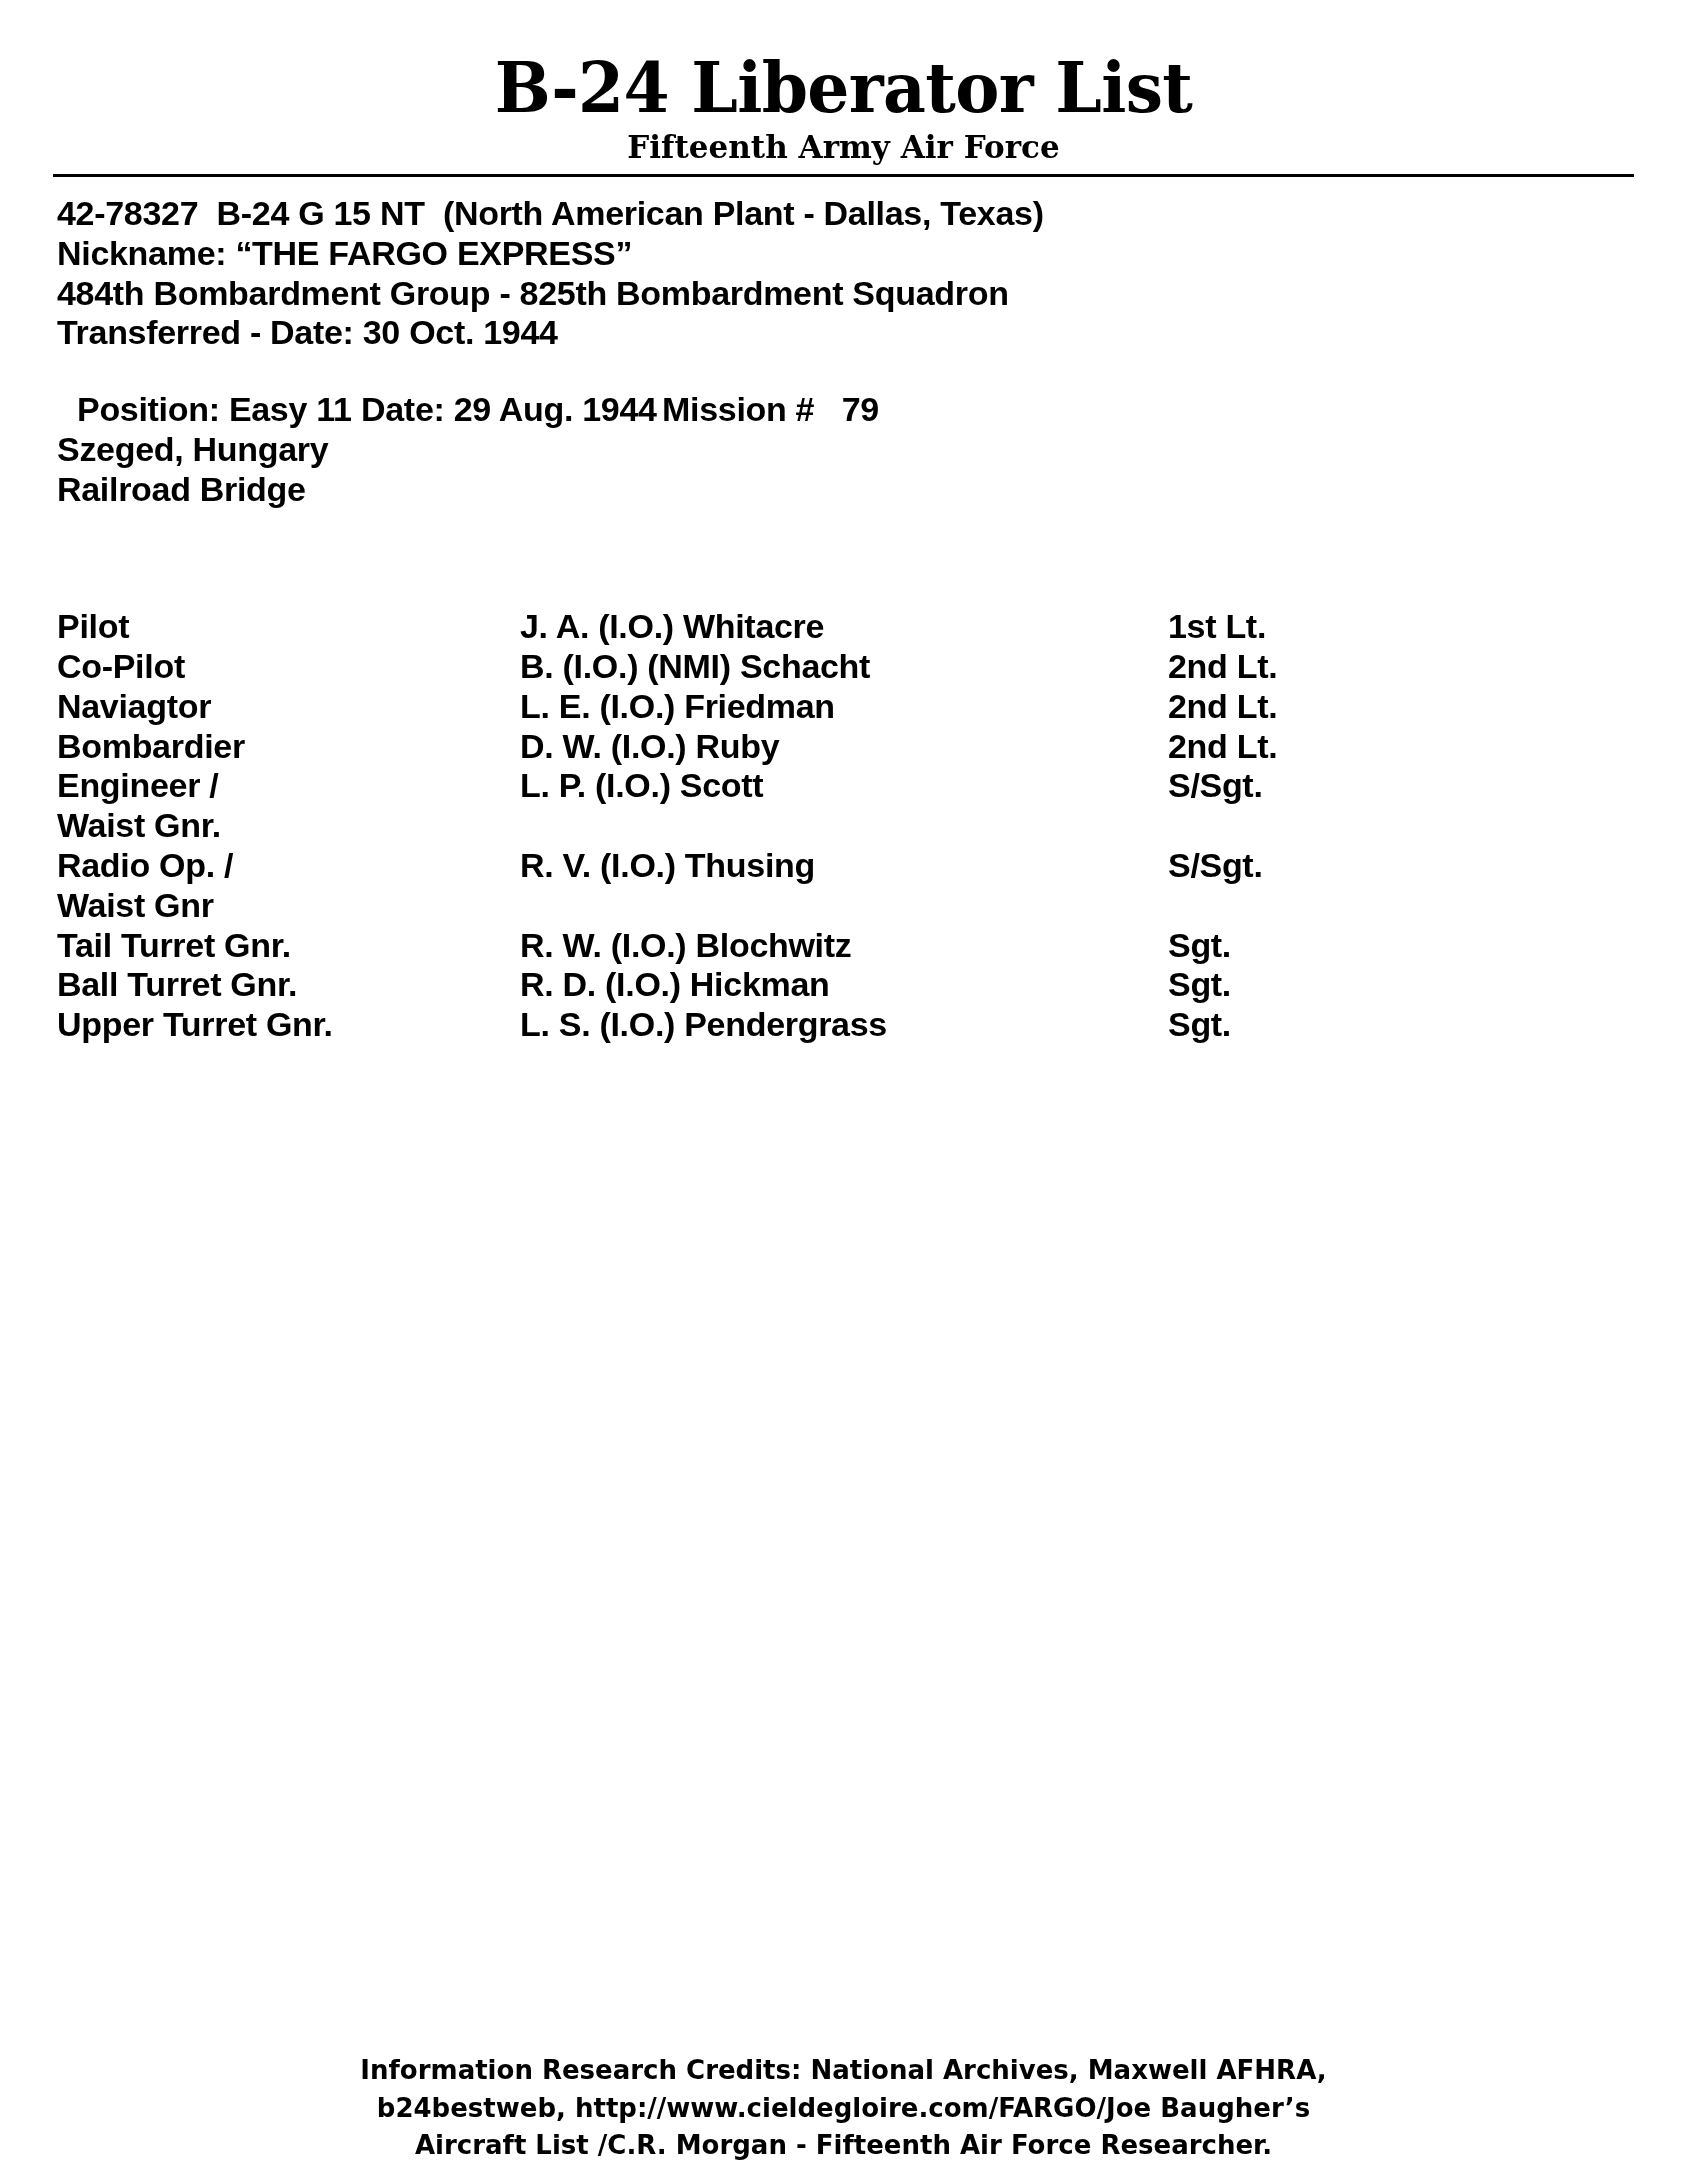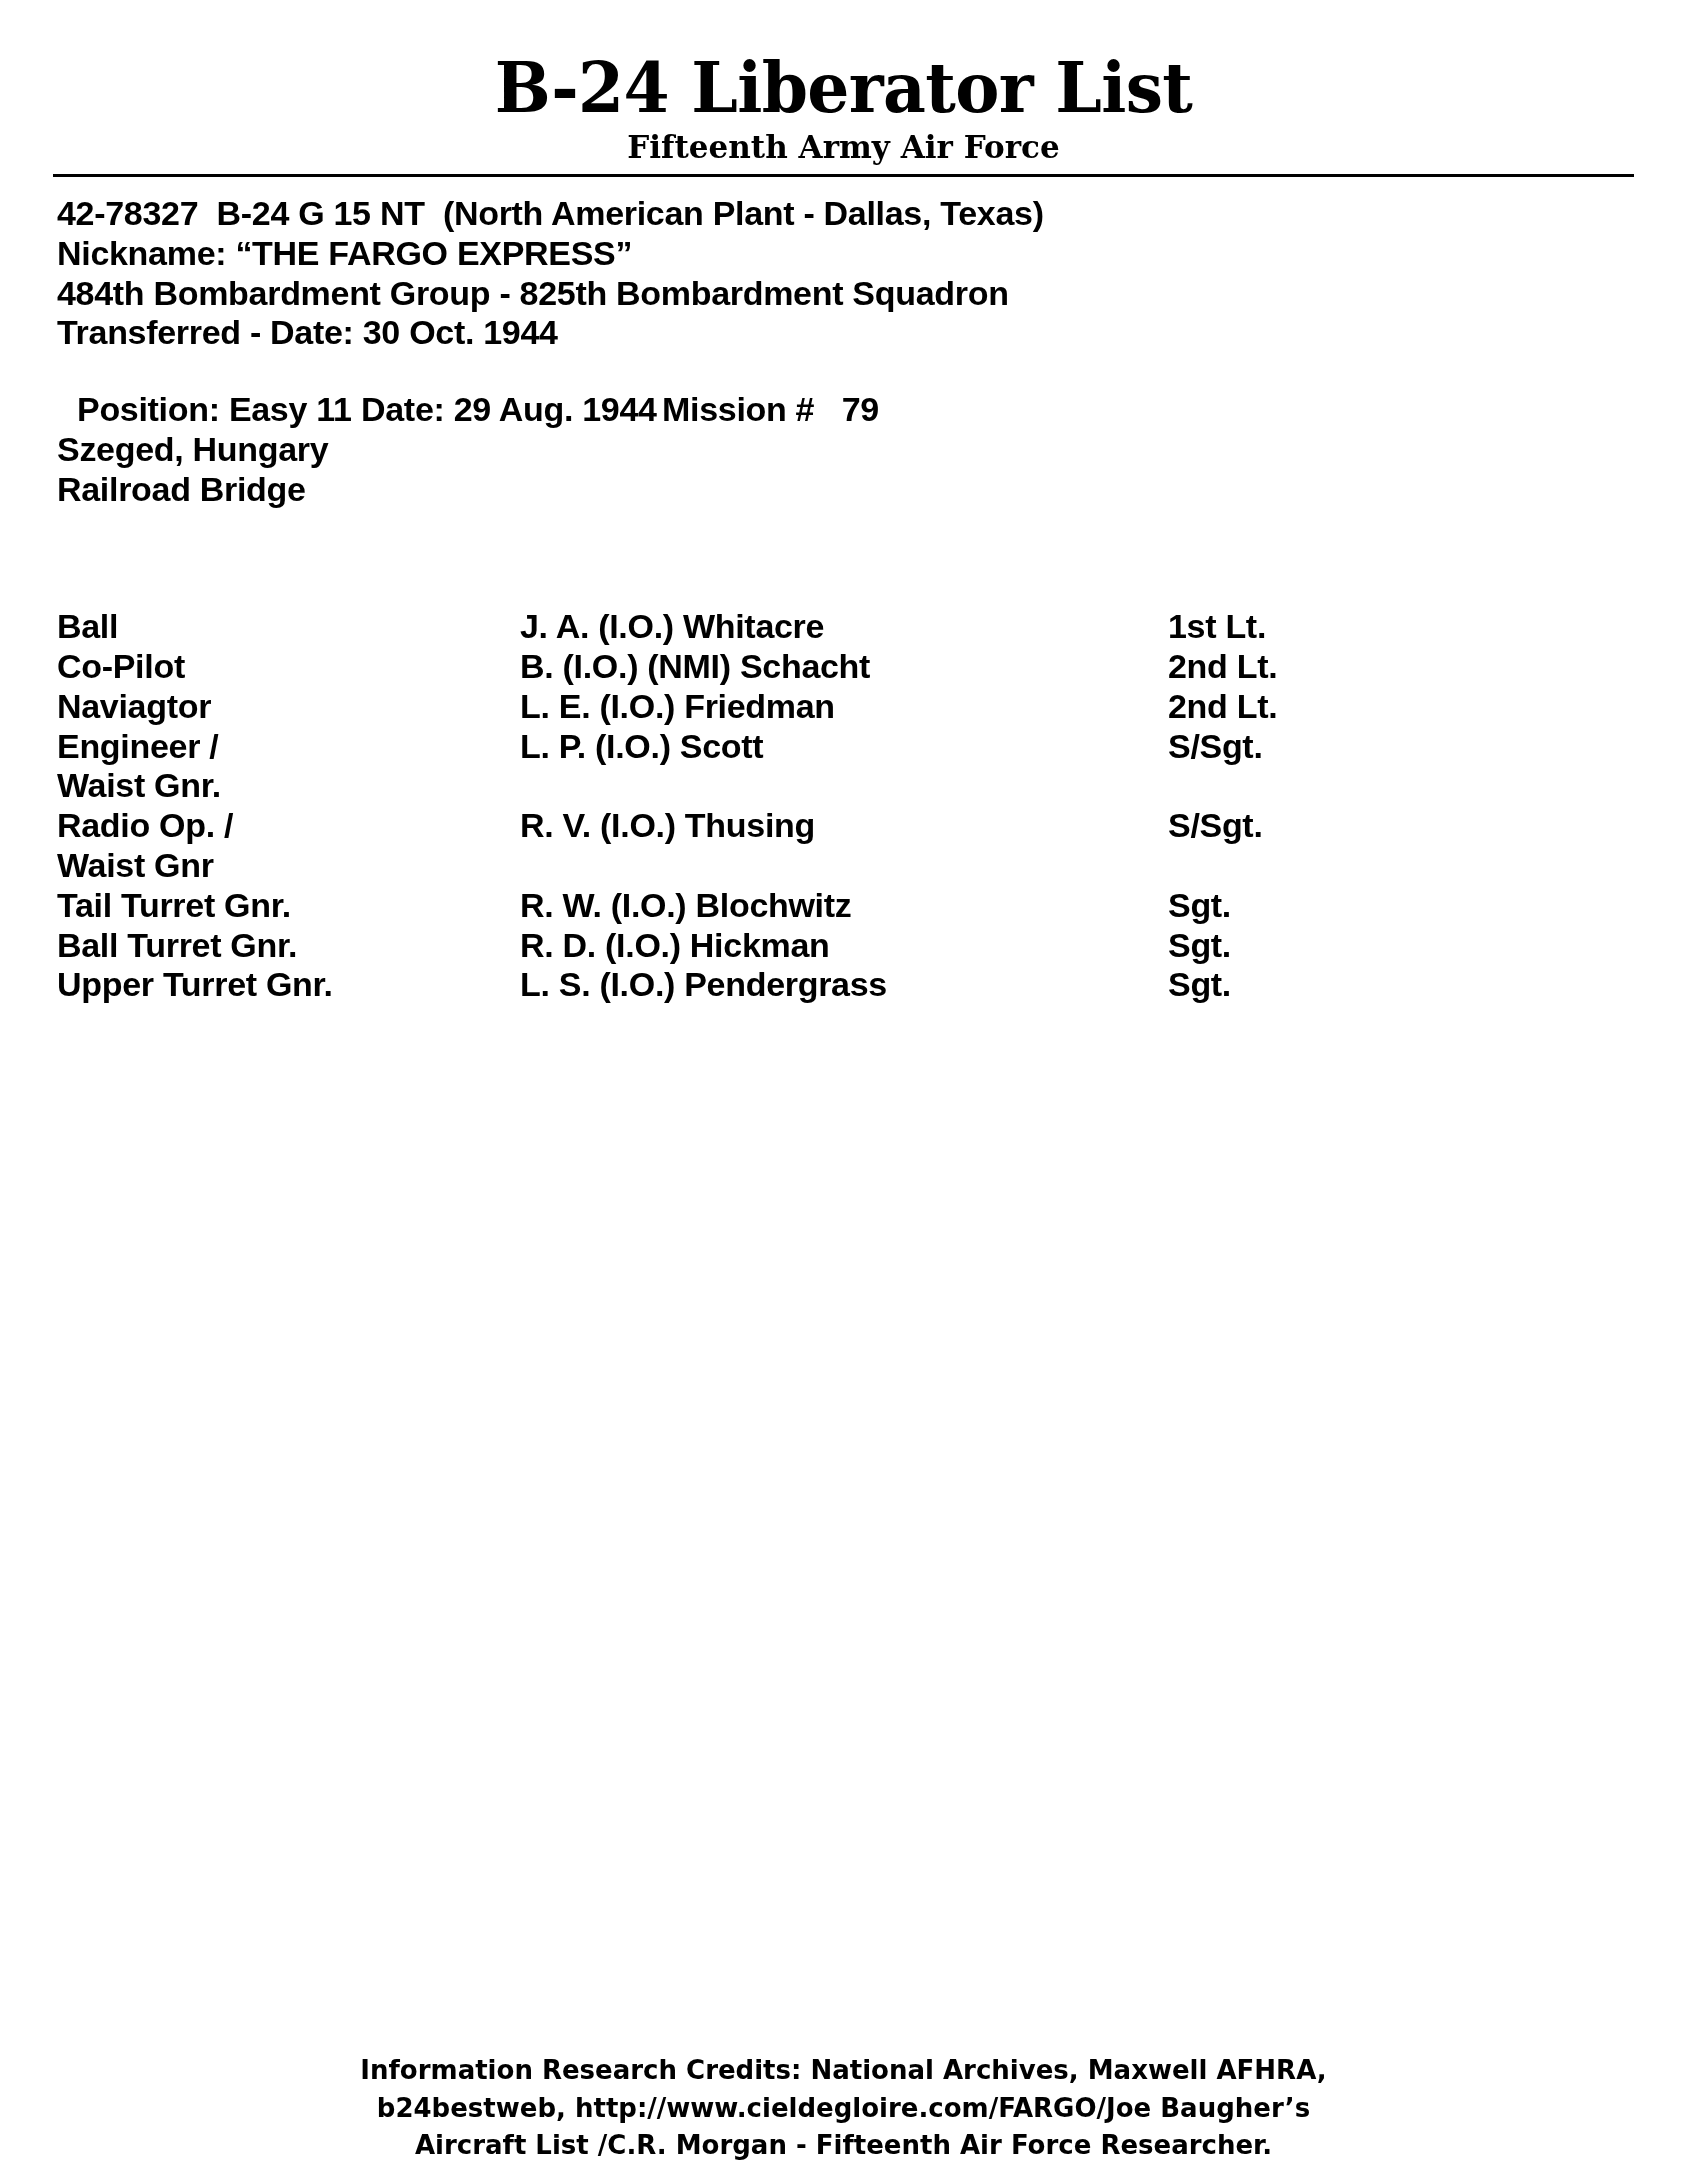--- a/index.html
+++ b/index.html
@@ -136,32 +136,37 @@
     <div class="gap-lg"></div>
 
     <table class="crew">
       <colgroup>
         <col class="col-role">
           <col class="col-name">
           <col class="col-rank">
       </colgroup>
       <tbody>
         <tr>
-          <td>Ball</td>
+          <td>Pilot</td>
           <td>J. A. (I.O.) Whitacre</td>
           <td>1st Lt.</td>
         </tr>
         <tr>
           <td>Co-Pilot</td>
           <td>B. (I.O.) (NMI) Schacht</td>
           <td>2nd Lt.</td>
         </tr>
         <tr>
           <td>Naviagtor</td>
           <td>L. E. (I.O.) Friedman</td>
+          <td>2nd Lt.</td>
+        </tr>
+        <tr>
+          <td>Bombardier</td>
+          <td>D. W. (I.O.) Ruby</td>
           <td>2nd Lt.</td>
         </tr>
         <tr>
           <td>Engineer /
 Waist Gnr.</td>
           <td>L. P. (I.O.) Scott</td>
           <td>S/Sgt.</td>
         </tr>
         <tr>
           <td>Radio Op. /

